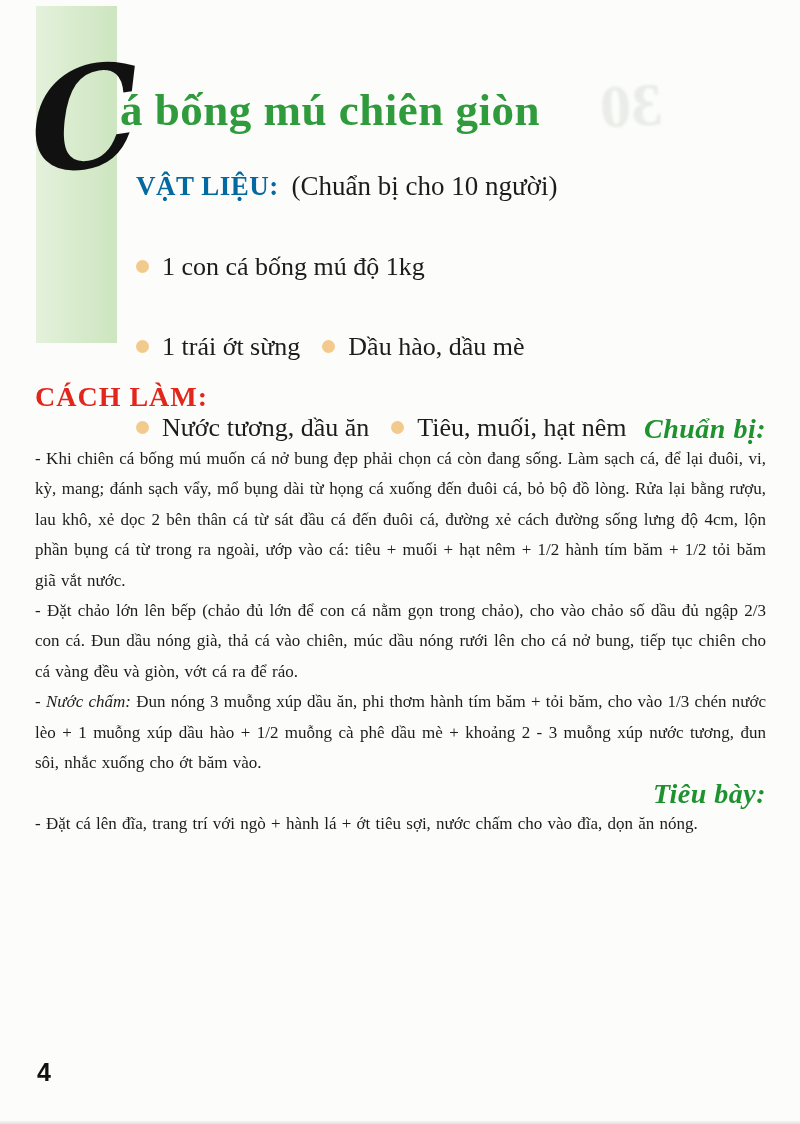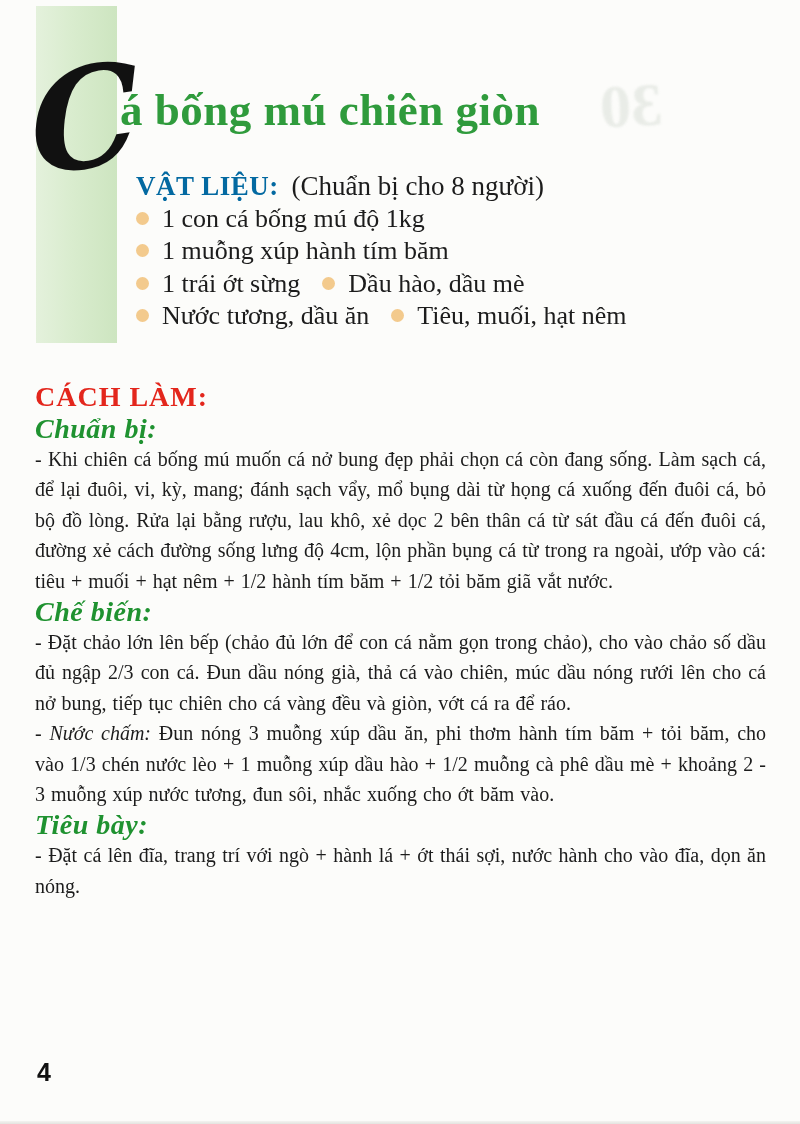--- a/index.html
+++ b/index.html
@@ -34,38 +34,38 @@
     font-size:45px; font-weight:bold; color:#2f9b3c;
     letter-spacing:0.5px; white-space:nowrap;
   }
   .materials {
     position:absolute; left:136px; top:170px; width:620px;
     white-space:nowrap;
   }
   .mat-heading { font-size:27px; line-height:33px; }
   .mat-label { color:#0369a1; font-weight:bold; letter-spacing:0.5px; }
   .mat-sub { color:#1c1c1c; margin-left:6px; }
-  .ing-line { font-size:26px; line-height:32.4px; }
+  .ing-line { font-size:26px; line-height:32.4px;margin-top:48px; }
   .bullet {
     display:inline-block; width:13px; height:13px; border-radius:50%;
     background:#f3ca8d; margin-right:13px; vertical-align:baseline;
     position:relative; top:-2px;
   }
   .bullet.second { margin-left:22px; }
   .method { position:absolute; left:35px; top:380px; width:731px;font-family:Liberation Serif, serif; }
   .red-heading {
     color:#e3261c; font-weight:bold; font-size:28px; line-height:33px;
     letter-spacing:1px;
   }
   .green-sub {
     color:#1f9230; font-weight:bold; font-style:italic;
-    font-size:28px; line-height:31px; letter-spacing:0.5px;
+    font-size:28px; line-height:31px; letter-spacing:0.5px;text-align:right;
   }
   .body-p {
-    font-size:20px; line-height:30.4px; text-align:justify;
+    font-size:17px; line-height:30.4px; text-align:justify;
     word-spacing:1px;
   }
   .it { font-style:italic; }
   .page-num {
     position:absolute; left:37px; top:1058px;
     font-family:"Liberation Sans","DejaVu Sans",sans-serif;
     font-weight:bold; font-size:25px; color:#111;
   }
   .page-edge {
     position:absolute; left:0; bottom:0; width:800px; height:3px;
@@ -81,56 +81,52 @@
 
   <div class="ghost">30</div>
 
   <div class="drop-cap">C</div>
 
   <h1 class="title-text">á bống mú chiên giòn</h1>
 
   <section class="materials">
     <div class="mat-heading">
       <span class="mat-label">VẬT LIỆU:</span>
-      <span class="mat-sub">(Chuẩn bị cho 8 người)</span>
+      <span class="mat-sub">(Chuẩn bị cho 10 người)</span>
     </div>
 
     <div class="ing-line">
       <span class="bullet"></span><span>1 con cá bống mú độ 1kg</span>
     </div>
 
-    <div class="ing-line">
-      <span class="bullet"></span><span>1 muỗng xúp hành tím băm</span>
-    </div>
 
 
     <div class="ing-line">
       <span class="bullet"></span><span>1 trái ớt sừng</span><span class="bullet second"></span><span>Dầu hào, dầu mè</span>
     </div>
 
     <div class="ing-line">
       <span class="bullet"></span><span>Nước tương, dầu ăn</span><span class="bullet second"></span><span>Tiêu, muối, hạt nêm</span>
     </div>
   </section>
 
   <section class="method">
     <h2 class="red-heading">CÁCH LÀM:</h2>
 
     <h3 class="green-sub">Chuẩn bị:</h3>
     <p class="body-p">- Khi chiên cá bống mú muốn cá nở bung đẹp phải chọn cá còn đang sống. Làm sạch cá, để lại đuôi, vi, kỳ, mang; đánh sạch vẩy, mổ bụng dài từ họng cá xuống đến đuôi cá, bỏ bộ đồ lòng. Rửa lại bằng rượu, lau khô, xẻ dọc 2 bên thân cá từ sát đầu cá đến đuôi cá, đường xẻ cách đường sống lưng độ 4cm, lộn phần bụng cá từ trong ra ngoài, ướp vào cá: tiêu + muối + hạt nêm + 1/2 hành tím băm + 1/2 tỏi băm giã vắt nước.</p>
 
-    <h3 class="green-sub">Chế biến:</h3>
     <p class="body-p">- Đặt chảo lớn lên bếp (chảo đủ lớn để con cá nằm gọn trong chảo), cho vào chảo số dầu đủ ngập 2/3 con cá. Đun dầu nóng già, thả cá vào chiên, múc dầu nóng rưới lên cho cá nở bung, tiếp tục chiên cho cá vàng đều và giòn, vớt cá ra để ráo.</p>
 
     <p class="body-p">
       <span>-</span>
       <span class="it">Nước chấm:</span>
       <span>Đun nóng 3 muỗng xúp dầu ăn, phi thơm hành tím băm + tỏi băm, cho vào 1/3 chén nước lèo + 1 muỗng xúp dầu hào + 1/2 muỗng cà phê dầu mè + khoảng 2 - 3 muỗng xúp nước tương, đun sôi, nhắc xuống cho ớt băm vào.</span>
     </p>
 
     <h3 class="green-sub">Tiêu bày:</h3>
-    <p class="body-p">- Đặt cá lên đĩa, trang trí với ngò + hành lá + ớt thái sợi, nước hành cho vào đĩa, dọn ăn nóng.</p>
+    <p class="body-p">- Đặt cá lên đĩa, trang trí với ngò + hành lá + ớt tiêu sợi, nước chấm cho vào đĩa, dọn ăn nóng.</p>
   </section>
 
   <div class="page-num">4</div>
 
   <div class="page-edge"></div>
 </div>
 
 </body></html>

